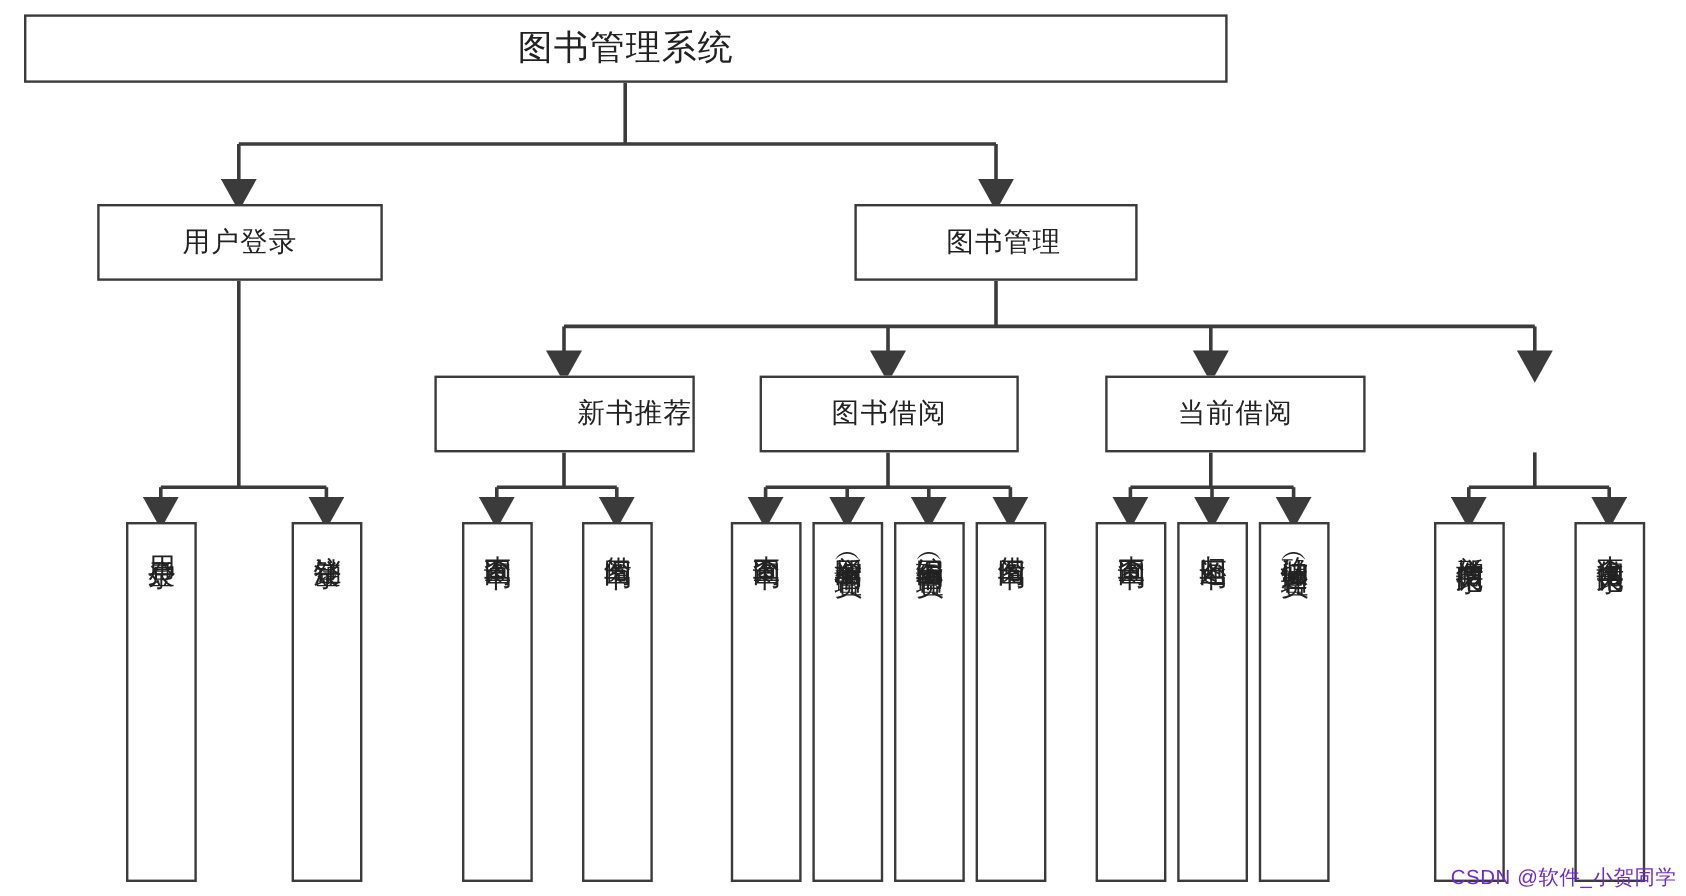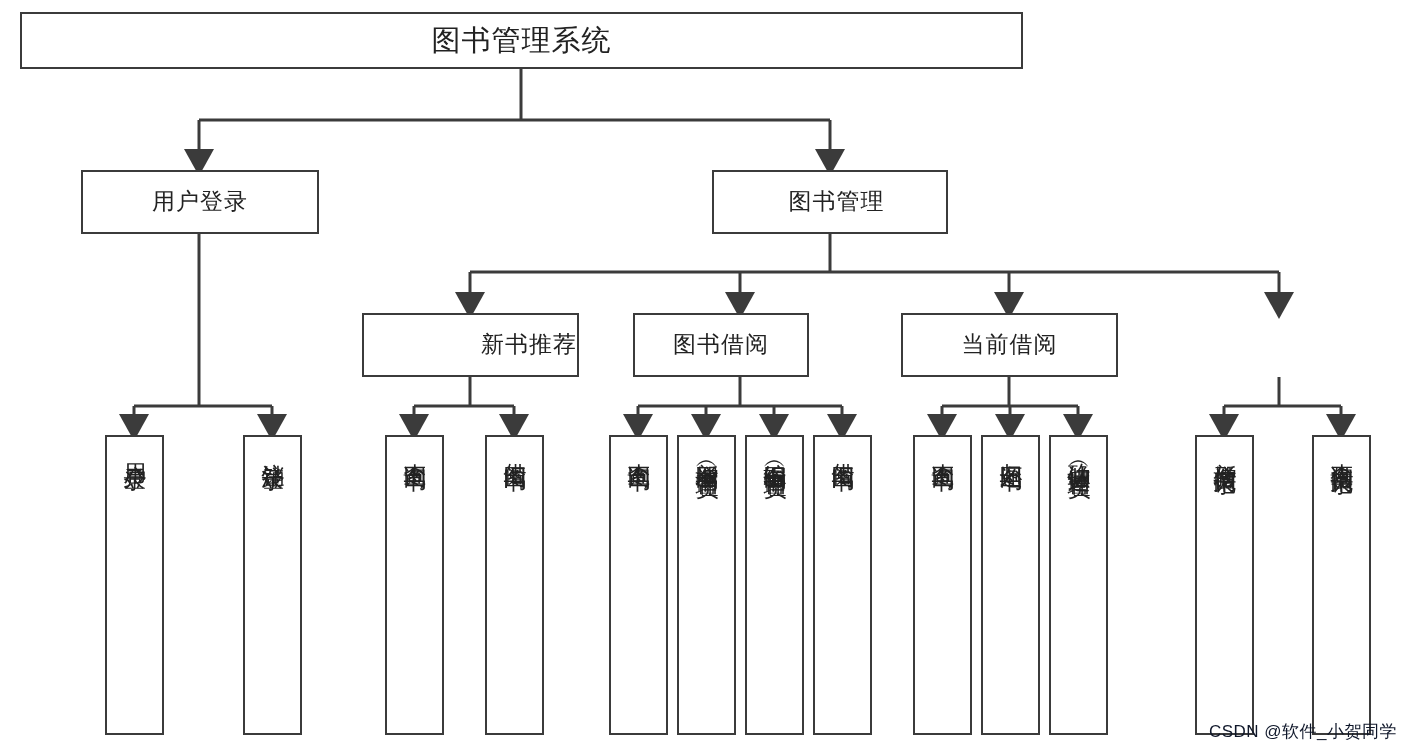--- a/index.html
+++ b/index.html
@@ -55,21 +55,21 @@
     line-height: 1.12;
     letter-spacing: 2px;
     white-space: nowrap;
     color: #222222;
   }
   .watermark {
     position: absolute;
     right: 8px;
     bottom: 4px;
     font-size: 17px;
-    color: #0f172a;
+    color: #6d28d9;
     letter-spacing: 0.5px;
     white-space: nowrap;
   }
 </style>
 </head>
 <body>
 
 <div id="canvas">
 
   <svg id="wires" viewBox="0 0 1405 747">
@@ -129,24 +129,24 @@
   <div class="node horiz" style="left:81px; top:170px; width:238px; height:64px;">
     <span>用户登录</span>
   </div>
   <div class="node horiz" style="left:712px; top:170px; width:236px; height:64px;padding-left:13px;">
     <span>图书管理</span>
   </div>
 
   <div class="node horiz" style="left:362px; top:313px; width:217px; height:64px;justify-content:flex-end;">
     <span>新书推荐</span>
   </div>
-  <div class="node horiz" style="left:633px; top:313px; width:176px; height:64px;">
+  <div class="node horiz" style="left:633px; top:313px; width:216px; height:64px;">
     <span>图书借阅</span>
   </div>
-  <div class="node horiz" style="left:901px; top:313px; width:217px; height:64px;">
+  <div class="node horiz" style="left:921px; top:313px; width:217px; height:64px;">
     <span>当前借阅</span>
   </div>
 
   <div class="node vert" style="left:105px; top:435px; width:59px; height:300px;">
     <span class="vlabel">用户登录</span>
   </div>
   <div class="node vert" style="left:243px; top:435px; width:59px; height:300px;">
     <span class="vlabel">注销登录</span>
   </div>
   <div class="node vert" style="left:385px; top:435px; width:59px; height:300px;">

